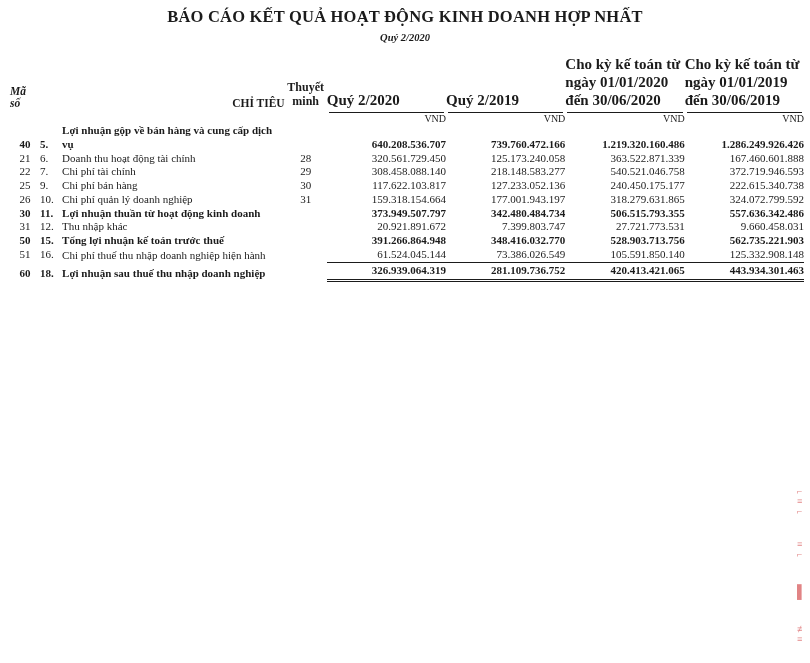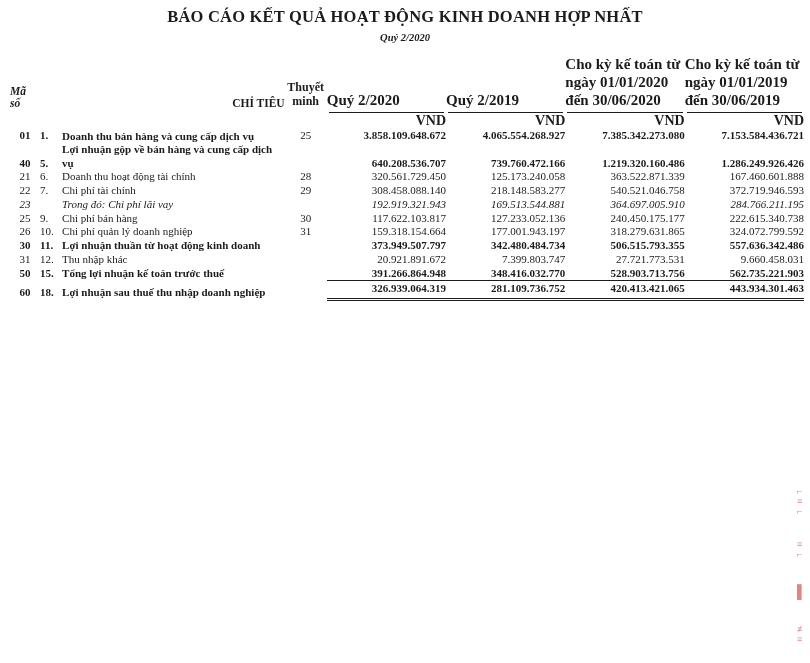--- a/index.html
+++ b/index.html
@@ -67,21 +67,21 @@
     line-height: 1.2; padding: 0 4px;
   }
   .hdr-rule-row td { height: 4px; }
   .hdr-rule {
     border-top: 1.1px solid #1b1b1b;
     height: 0; font-size: 0; line-height: 0;
     margin: 0 2px;
   }
   .vnd-row td { padding-top: 1px; }
   .vnd {
-    font-size: 14px; font-weight: bold; text-align: right;
+    font-size: 10px; font-weight: normal; text-align: right;
     padding-right: 4px;
   }
 
   
   .row td { font-size: 11px; line-height: 1.25; }
   .code {
     text-align: center; font-size: 11px; padding-right: 1px;
   }
   .no { text-align: left; font-size: 11px; padding-left: 1px; }
   .label { text-align: left; padding-left: 5px; padding-right: 4px; }
@@ -181,30 +181,20 @@
             <div class="hdr-rule"></div>
           </td>
       </tr>
       <tr class="vnd-row">
         <td colspan="4"></td>
         <td class="vnd">VND</td>
         <td class="vnd">VND</td>
         <td class="vnd">VND</td>
         <td class="vnd">VND</td>
       </tr>
-    <tr class="row b twoline tall gap-above">
-          <td class="code">01</td>
-          <td class="no">1.</td>
-          <td class="label">Doanh thu bán hàng và cung cấp dịch vụ</td>
-          <td class="note">25</td>
-          <td class="val">3.858.109.648.672</td>
-          <td class="val">4.065.554.268.927</td>
-          <td class="val">7.385.342.273.080</td>
-          <td class="val">7.153.584.436.721</td>
-        </tr>
         <tr class="row b">
           <td class="code">40</td>
           <td class="no">5.</td>
           <td class="label">Lợi nhuận gộp về bán hàng và cung cấp dịch vụ</td>
           <td class="note"></td>
           <td class="val">640.208.536.707</td>
           <td class="val">739.760.472.166</td>
           <td class="val">1.219.320.160.486</td>
           <td class="val">1.286.249.926.426</td>
         </tr>
@@ -221,30 +211,20 @@
         <tr class="row">
           <td class="code">22</td>
           <td class="no">7.</td>
           <td class="label">Chi phí tài chính</td>
           <td class="note">29</td>
           <td class="val">308.458.088.140</td>
           <td class="val">218.148.583.277</td>
           <td class="val">540.521.046.758</td>
           <td class="val">372.719.946.593</td>
         </tr>
-        <tr class="row it">
-          <td class="code">23</td>
-          <td class="no"></td>
-          <td class="label">Trong đó: Chi phí lãi vay</td>
-          <td class="note"></td>
-          <td class="val">192.919.321.943</td>
-          <td class="val">169.513.544.881</td>
-          <td class="val">364.697.005.910</td>
-          <td class="val">284.766.211.195</td>
-        </tr>
         <tr class="row">
           <td class="code">25</td>
           <td class="no">9.</td>
           <td class="label">Chi phí bán hàng</td>
           <td class="note">30</td>
           <td class="val">117.622.103.817</td>
           <td class="val">127.233.052.136</td>
           <td class="val">240.450.175.177</td>
           <td class="val">222.615.340.738</td>
         </tr>
@@ -281,20 +261,30 @@
         <tr class="row b gap-above">
           <td class="code">50</td>
           <td class="no">15.</td>
           <td class="label">Tổng lợi nhuận kế toán trước thuế</td>
           <td class="note"></td>
           <td class="val">391.266.864.948</td>
           <td class="val">348.416.032.770</td>
           <td class="val">528.903.713.756</td>
           <td class="val">562.735.221.903</td>
         </tr>
+        <tr class="row twoline tall">
+          <td class="code">51</td>
+          <td class="no">16.</td>
+          <td class="label">Chi phí thuế thu nhập doanh nghiệp hiện hành</td>
+          <td class="note"></td>
+          <td class="val">61.524.045.144</td>
+          <td class="val">73.386.026.549</td>
+          <td class="val">105.591.850.140</td>
+          <td class="val">125.332.908.148</td>
+        </tr>
         <tr class="row b total">
           <td class="code">60</td>
           <td class="no">18.</td>
           <td class="label">Lợi nhuận sau thuế thu nhập doanh nghiệp</td>
           <td class="note"></td>
           <td class="val">326.939.064.319</td>
           <td class="val">281.109.736.752</td>
           <td class="val">420.413.421.065</td>
           <td class="val">443.934.301.463</td>
         </tr>

